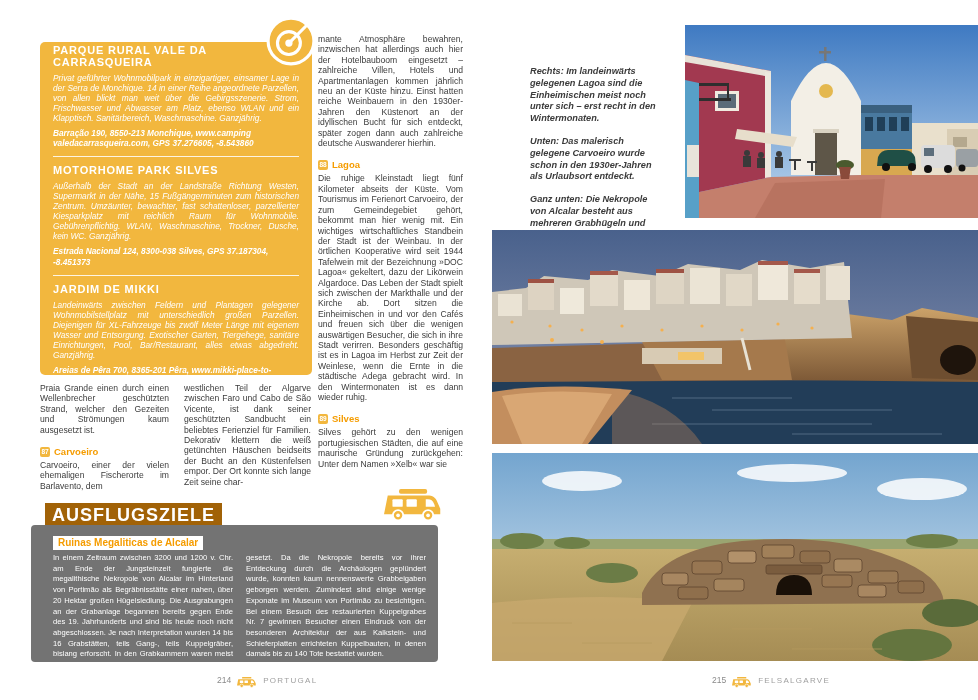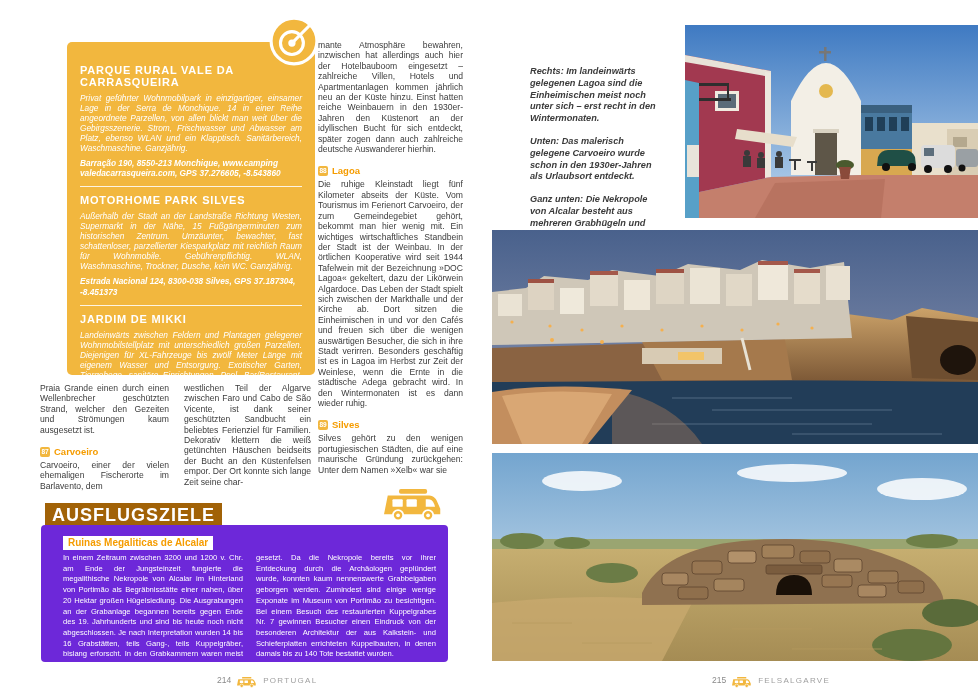--- a/index.html
+++ b/index.html
@@ -1,46 +1,46 @@
 <!DOCTYPE html>
 <html><head>
 <meta charset="utf-8">
 <style>
   * { margin:0; padding:0; box-sizing:border-box; }
   html,body { background:#ffffff; }
   body { font-family:"Liberation Sans", sans-serif; }
   .spread { position:relative; width:978px; height:700px; background:#fff; overflow:hidden; }
 
   
-  .info-box { position:absolute; left:40px; top:42px; width:248px; height:333px;
-              background:#F2B73E; border-radius:5px; padding:22px 13px 0 13px; color:#fff;margin-left:27px; }
+  .info-box { position:absolute; left:40px; top:42px; width:272px; height:333px;
+              background:#F2B73E; border-radius:5px; padding:2px 13px 0 13px; color:#fff; }
   .ib-title { font-size:11px; font-weight:bold; letter-spacing:0.8px; margin-bottom:5px; }
   .ib-body  { font-size:8.3px; line-height:10px; font-style:italic; text-align:justify; }
   .ib-addr  { font-size:8.3px; line-height:10.2px; font-style:italic; font-weight:bold; margin-top:5px; }
   .ib-div   { border:none; border-top:1px solid rgba(255,255,255,0.85); margin:8px 0 7px 0; }
   .target-icon { position:absolute; top:-26px; right:-4px; width:50px; height:50px; }
 
   
   .bodytext { font-size:8.6px; line-height:10.4px; color:#3B3B3B; text-align:justify; }
   .col-a { position:absolute; left:40px;  top:383px; width:129px; }
   .col-b { position:absolute; left:184px; top:383px; width:127px; }
-  .col-c { position:absolute; left:318px; top:40px;  width:145px; }
+  .col-c { position:absolute; left:318px; top:34px;  width:145px; }
   .sec-head { display:flex; align-items:center; gap:4px; margin:11px 0 3px 0;
               color:#F59C00; font-size:9.5px; font-weight:bold; }
   .poi-badge { display:inline-flex; align-items:center; justify-content:center;
                width:10px; height:10px; border-radius:2px; background:#F2B73E;
                color:#fff; font-size:6.5px; font-weight:bold; }
 
   
   .excursion-heading { position:absolute; left:45px; top:503px; background:#a16207;
                        color:#fff; font-size:18px; font-weight:bold; letter-spacing:1px;
                        padding:2px 7px 4px 7px; }
   .excursion-van { position:absolute; left:384px; top:489px; width:60px; height:34px; color:#F2B73E; }
-  .excursion-box { position:absolute; left:41px; top:525px; width:407px; height:137px;
-                   background:#6d28d9; border-radius:4px; padding:7px 12px 4px 22px; overflow:hidden; }
+  .excursion-box { position:absolute; left:31px; top:525px; width:407px; height:137px;
+                   background:#737373; border-radius:4px; padding:7px 12px 4px 22px; overflow:hidden; }
   .ex-label { display:inline-block; background:#fff; color:#F59C00; font-size:10px;
               font-weight:bold; padding:1px 5px 2px 5px; margin-bottom:3px; }
   .ex-cols { display:flex; gap:13px; }
   .ex-col  { width:180px; color:#fff; font-size:7.6px; line-height:10.7px; text-align:justify; }
 
   
   .captions { position:absolute; left:530px; top:66px; width:135px; }
   .captions p { font-size:9.2px; line-height:11.8px; font-weight:bold; font-style:italic;
                 color:#3B3B3B; margin-bottom:11px; }
 

